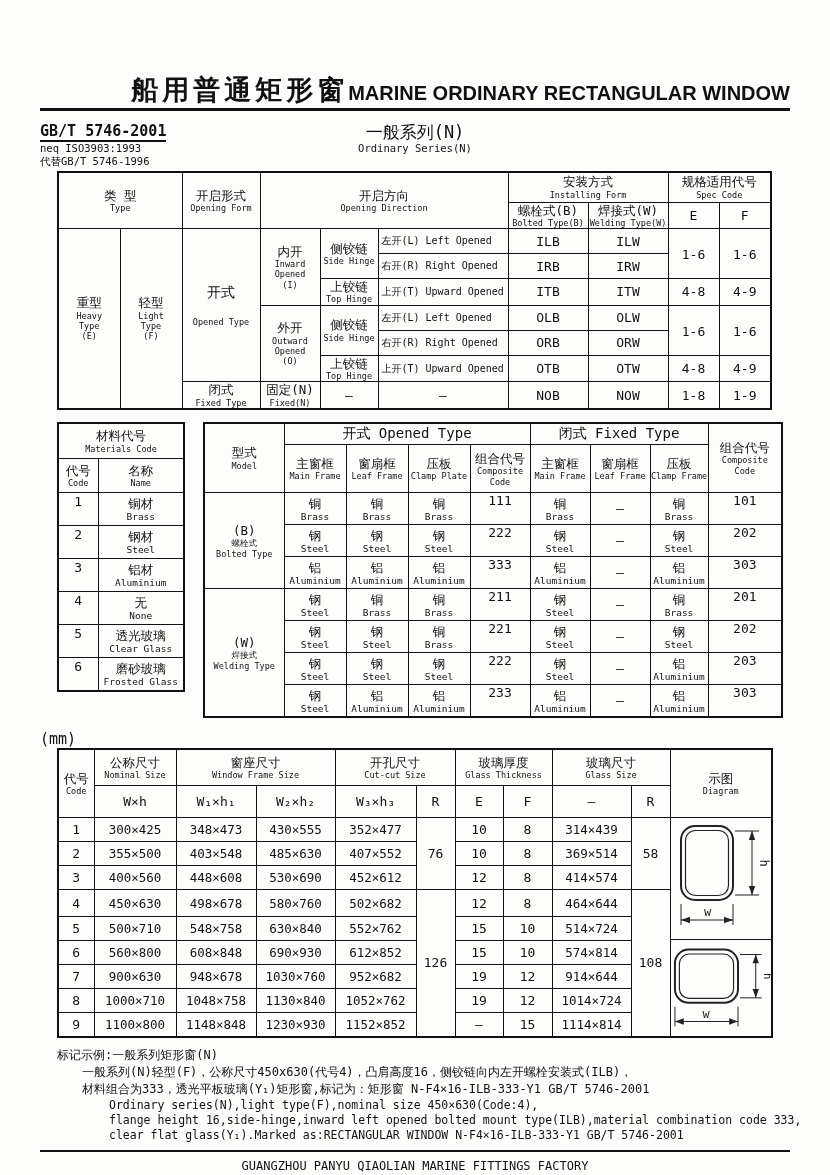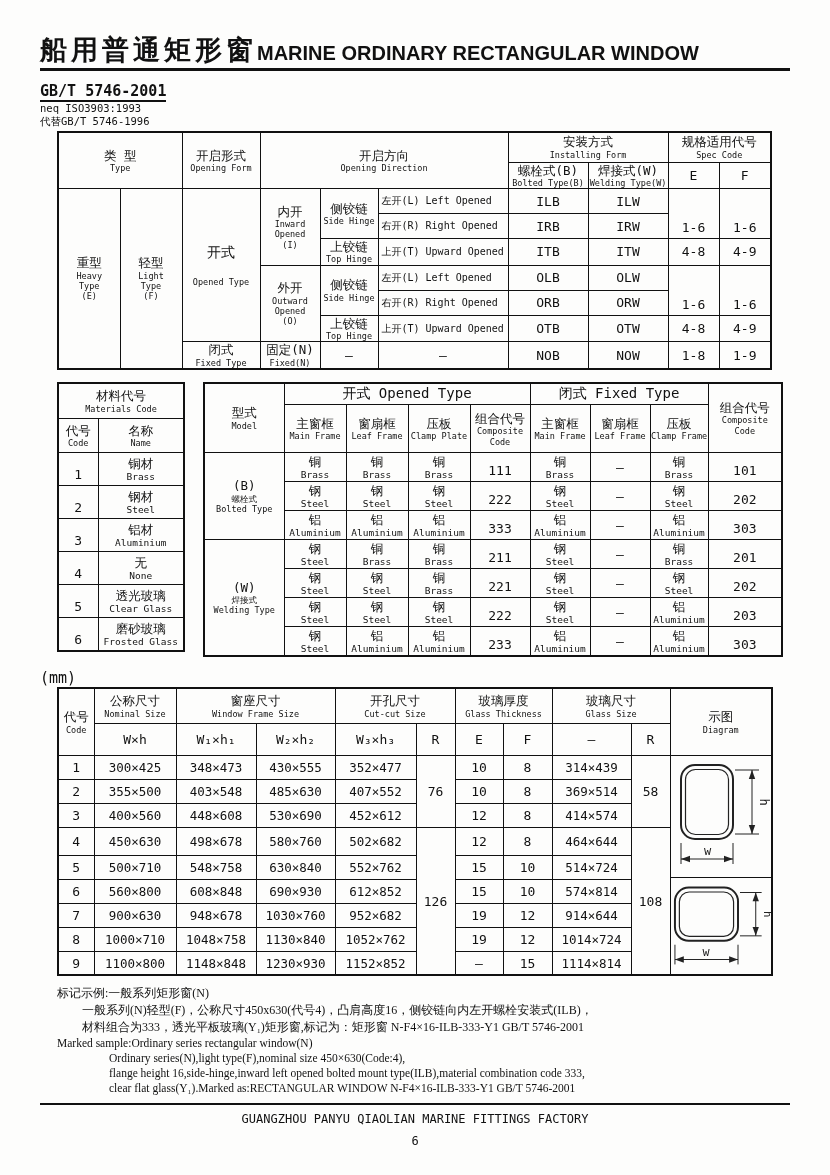--- a/index.html
+++ b/index.html
@@ -1,22 +1,22 @@
 <!DOCTYPE html>
 <html><head>
 <meta charset="utf-8">
 <style>
   html,body{margin:0;padding:0;background:#fff;}
   .page{position:relative;width:830px;height:1175px;background:#fdfdfc;color:#111;
         font-family:"DejaVu Sans Mono","DejaVu Sans",monospace;overflow:hidden;}
   .content{position:absolute;left:40px;top:0;width:750px;}
 
   
-  .masthead{display:flex;justify-content:flex-start;align-items:flex-end;
-            padding-top:36px;padding-bottom:5px;border-bottom:3px solid #111;}
+  .masthead{display:flex;justify-content:flex-end;align-items:flex-end;
+            padding-top:36px;padding-bottom:5px;border-bottom:3px solid #111;margin-top:40px;}
   .title-zh{font-size:27px;font-weight:bold;letter-spacing:4px;line-height:1;}
   .title-en{font-size:20px;font-weight:bold;font-family:"Liberation Sans",sans-serif;line-height:1;}
   .std-row{position:relative;height:59px;}
   .std-block{position:absolute;left:0;top:1px;}
   .std-main{display:inline-block;font-size:15px;font-weight:bold;border-bottom:2px solid #111;padding-bottom:0px;line-height:1.2;margin-top:10px;}
   .std-sub{font-size:10.5px;line-height:1.22;}
   .series-block{position:absolute;left:0;right:0;top:11px;text-align:center;}
   .series-zh{font-size:17px;line-height:1.2;}
   .series-en{font-size:10.5px;}
 
@@ -26,39 +26,39 @@
   .ml .ln{display:block;line-height:1.22;white-space:nowrap;}
   .ml .ln0{font-size:12.5px;}
   .ml .ln:not(.ln0){font-size:8.5px;}
   .mat .ln:not(.ln0){font-size:9.5px;}
   .mc .ln1{font-size:12.5px;}
   .gap .ln0{margin-bottom:16px;font-size:14px;}
   .cd{font-size:13px;}
   .sz{font-size:12.5px;}
   .hl{font-size:13px;}
   .dir{font-size:10px;text-align:left;padding-left:3px;white-space:nowrap;}
-  .vb{vertical-align:bottom;padding-bottom:3px;}
+  .vb{vertical-align:bottom;padding-bottom:16px;}
   .grp{font-size:14px;}
 
   .t1{width:713px;margin-left:17px;margin-top:1px;}
   .row2{display:flex;gap:18px;margin-left:17px;margin-top:12px;align-items:flex-start;}
   .mt{width:126px;}
   .md{width:578px;}
   .mm-label{width:731px;text-align:left;font-size:15px;margin-top:14px;margin-bottom:1px;line-height:1;}
   .t3{width:714px;margin-left:17px;}
 
   
   .diag-cell{padding:0;vertical-align:top;}
   .diag{display:flex;align-items:center;justify-content:center;}
   .d1{height:121px;border-bottom:1.4px solid #111;}
   .d2{height:96px;}
   svg text{font-family:"DejaVu Sans Mono",monospace;}
 
   
-  .notes{margin-left:17px;margin-top:9px;font-family:Liberation Serif, serif;}
+  .notes{margin-left:17px;margin-top:9px;}
   .n-zh{font-size:12px;line-height:17px;white-space:nowrap;}
   .n-en{font-size:11.5px;line-height:15px;white-space:nowrap;}
   .ind-zh{padding-left:25px;}
   .ind-en{padding-left:52px;}
 
   
   .foot-rule{border-top:2.5px solid #111;margin-top:7px;}
   .footer{text-align:center;margin-top:7px;}
   .f-zh{font-size:12.5px;line-height:1.25;}
   .f-en{font-size:12px;line-height:1.25;}
@@ -72,20 +72,24 @@
 
   <div class="masthead">
     <div class="title-zh">船用普通矩形窗</div>
     <div class="title-en">MARINE ORDINARY RECTANGULAR WINDOW</div>
   </div>
   <div class="std-row">
     <div class="std-block">
       <div><span class="std-main">GB/T 5746-2001</span></div>
       <div class="std-sub">neq ISO3903:1993</div>
       <div class="std-sub">代替GB/T 5746-1996</div>
+    </div>
+    <div class="series-block">
+      <div class="series-zh">一般系列(N)</div>
+      <div class="series-en">Ordinary Series(N)</div>
     </div>
   </div>
 
   <table class="t1">
     <colgroup>
           <col style="width:62px">
           <col style="width:62px">
           <col style="width:78px">
           <col style="width:60px">
           <col style="width:58px">
@@ -743,21 +747,20 @@
       <td class="cd">15</td>
       <td class="sz">1114×814</td>
     </tr>
   </tbody>
       </table>
 
   <div class="notes">
     <div class="n-zh">标记示例:一般系列矩形窗(N)</div>
     <div class="n-zh ind-zh">一般系列(N)轻型(F)，公称尺寸450x630(代号4)，凸肩高度16，侧铰链向内左开螺栓安装式(ILB)，</div>
     <div class="n-zh ind-zh">材料组合为333，透光平板玻璃(Y₁)矩形窗,标记为：矩形窗  N-F4×16-ILB-333-Y1  GB/T 5746-2001</div>
-    <div class="n-en">Marked sample:Ordinary series rectangular window(N)</div>
     <div class="n-en ind-en">Ordinary series(N),light type(F),nominal size 450×630(Code:4),</div>
     <div class="n-en ind-en">flange height 16,side-hinge,inward left opened bolted mount type(ILB),material combination code 333,</div>
     <div class="n-en ind-en">clear flat glass(Y₁).Marked as:RECTANGULAR WINDOW  N-F4×16-ILB-333-Y1  GB/T 5746-2001</div>
   </div>
 
   <div class="foot-rule"></div>
   <div class="footer">
     <div class="f-en">GUANGZHOU PANYU QIAOLIAN MARINE FITTINGS FACTORY</div>
     <div class="f-page">6</div>
   </div>

